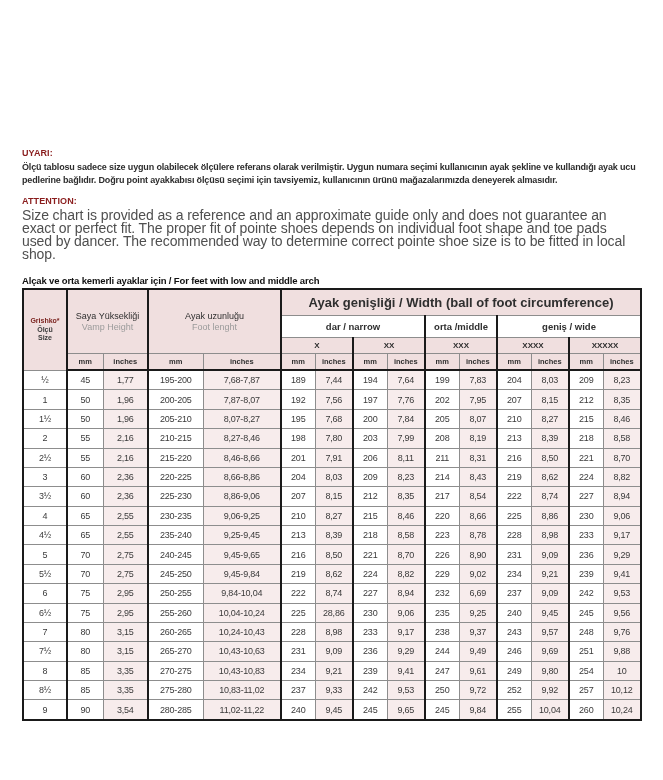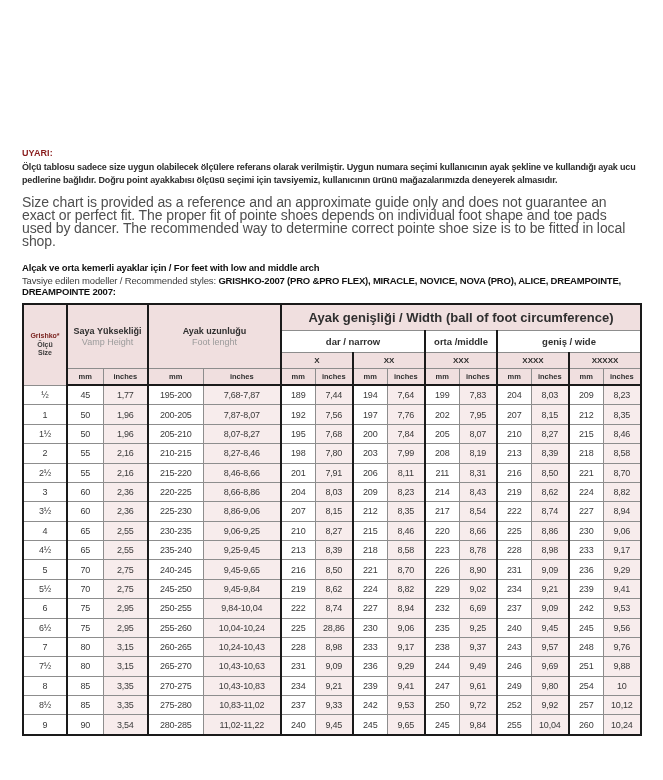--- a/index.html
+++ b/index.html
@@ -21,44 +21,44 @@
   .size-chart th, .size-chart td { border:1px solid #8d8d8d; text-align:center; vertical-align:middle; }
   .size-chart thead th { background:#f0dfdf; color:#2f2f2f; }
   .bR { border-right:2px solid #1a1a1a !important; }
 
   th.h-top { font-size:13px; font-weight:bold; padding:5px 2px; }
   th.h-cat { background:#ffffff !important; font-size:9.5px; font-weight:bold; padding:5px 0; }
   th.h-code { font-size:8px; font-weight:bold; padding:3px 0; }
   th.h-unit { font-size:7.5px; font-weight:bold; color:#3a3a3a; padding:3px 0; border-bottom:2px solid #1a1a1a;text-align:center; }
   th.h-size { font-size:7px; line-height:8.5px; padding:2px 1px; }
   .brand { color:#7b2420; font-weight:bold; font-size:7px; display:block; }
-  .sub-tr { display:block; font-size:9px; font-weight:bold; color:#2f2f2f; line-height:10.5px; }
+  .sub-tr { display:block; font-size:9px; font-weight:normal; color:#2f2f2f; line-height:10.5px; }
   .sub-en { display:block; font-size:9px; font-weight:normal; color:#9b9b9b; line-height:10.5px; }
   .sub-plain { display:block; font-size:7px; color:#3a3a3a; font-weight:bold; line-height:8.5px; }
 
   .size-chart td { font-size:9px; color:#3a3a3a; padding:4.2px 0; background:#ffffff; letter-spacing:-0.2px; }
   .size-chart td.c-in { background:#f7ecec; }
 </style>
 </head>
 <body>
 
 <div class="page">
   <div class="content">
 
     <div class="notice-label">UYARI:</div>
     <div class="notice-text-tr">Ölçü tablosu sadece size uygun olabilecek ölçülere referans olarak verilmiştir. Uygun numara seçimi kullanıcının ayak şekline ve kullandığı ayak ucu pedlerine bağlıdır. Doğru point ayakkabısı ölçüsü seçimi için tavsiyemiz, kullanıcının ürünü mağazalarımızda deneyerek almasıdır.</div>
 
     <div class="gap-sm"></div>
 
+    <div class="notice-label">ATTENTION:</div>
     <div class="notice-text-en">Size chart is provided as a reference and an approximate guide only and does not guarantee an exact or perfect fit. The proper fit of pointe shoes depends on individual foot shape and toe pads used by dancer. The recommended way to determine correct pointe shoe size is to be fitted in local shop.</div>
 
     <div class="gap-md"></div>
 
     <div class="arch-heading">Alçak ve orta kemerli ayaklar için / For feet with low and middle arch</div>
-    <div class="styles-line"><span>Tavsiye edilen modeller / Recommended styles:</span> <b>GRISHKO-2007 (PRO &amp;PRO FLEX), MIRACLE, NOVICE, NOVA (PRO), ALICE, DREAMPOINTE, DREAMPOINTE 2007:</b></div>
 
     <table class="size-chart">
       <colgroup>
         <col style="width:44px">
           <col style="width:36px">
           <col style="width:45px">
         <col style="width:55px">
           <col style="width:78px">
         <col style="width:34px">
           <col style="width:38px">

